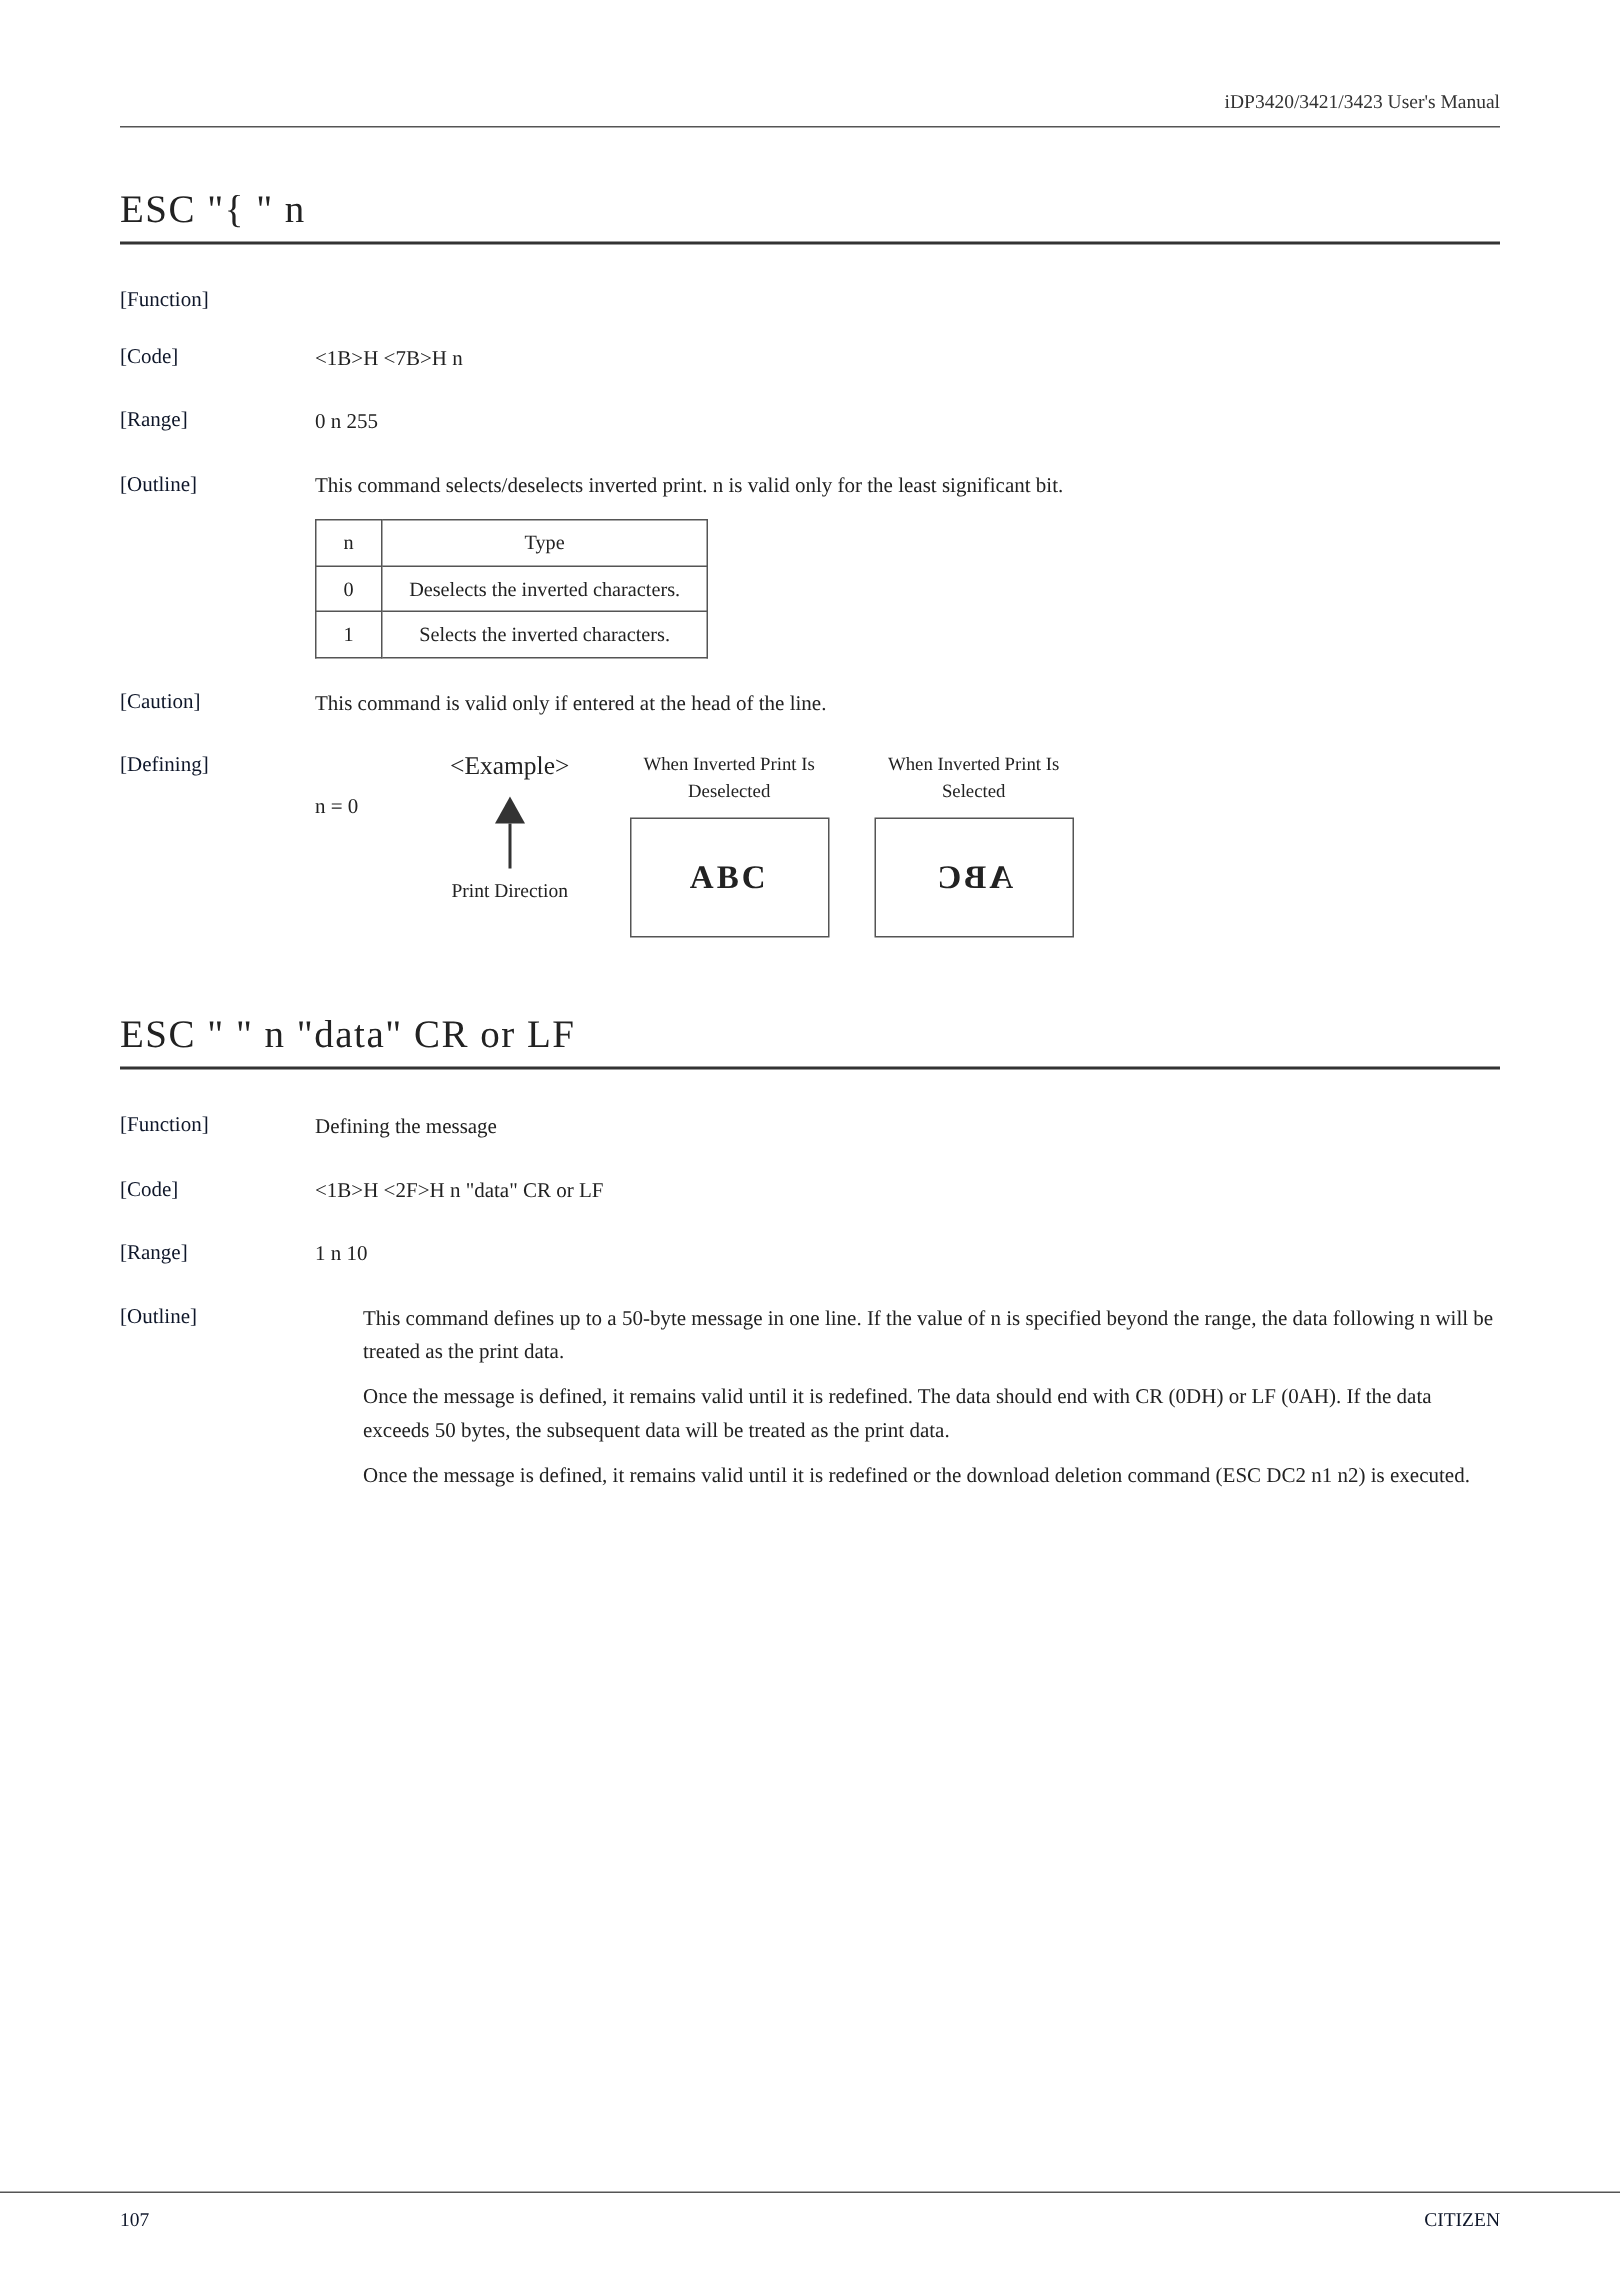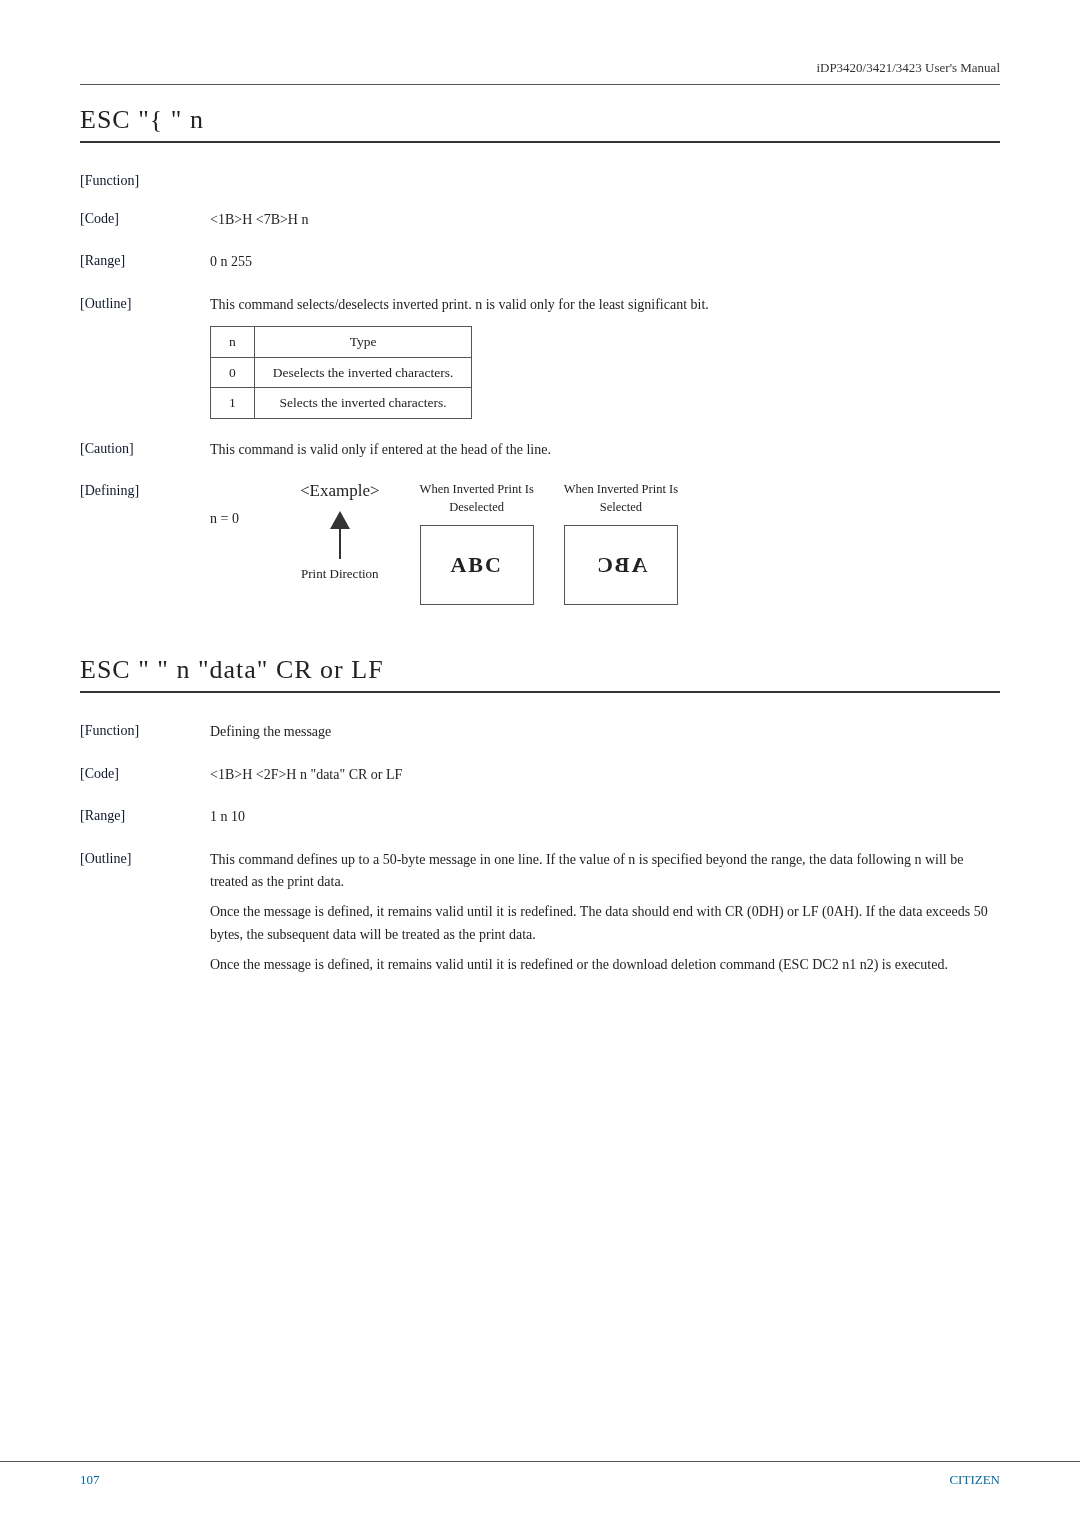--- a/index.html
+++ b/index.html
@@ -16,21 +16,21 @@
       width: 1080px;
       min-height: 1528px;
       padding: 60px 80px 60px 80px;
       position: relative;
     }
     .header {
       display: flex;
       justify-content: flex-end;
       border-bottom: 1px solid #555;
       padding-bottom: 8px;
-      margin-bottom: 20px;
+      margin-bottom: 40px;
     }
     .header-text {
       font-size: 13px;
       color: #333;
     }
     .section {
       margin-bottom: 50px;
     }
     .section-title {
       font-size: 26px;
@@ -130,21 +130,21 @@
     }
     .inv-box-title {
       font-size: 12.5px;
       text-align: center;
       margin-bottom: 8px;
       line-height: 1.4;
       min-height: 36px;
     }
     .inv-box {
       border: 1px solid #555;
-      width: 114px;
+      width: 133px;
       height: 80px;
       display: flex;
       align-items: center;
       justify-content: center;
       font-size: 22px;
       font-weight: bold;
       letter-spacing: 2px;
     }
     .inv-box-mirrored {
       transform: scaleX(-1);
@@ -152,29 +152,30 @@
     }
     .footer {
       position: absolute;
       bottom: 40px;
       left: 0;
       right: 0;
       display: flex;
       justify-content: space-between;
       padding: 0 80px;
       font-size: 13px;
-      color: #0369a1;
+      color: #0f172a;
       border-top: 1px solid #555;
       padding-top: 10px;
     }
     .outline-text {
       margin-bottom: 6px;
     }
     .second-section .field-content p {
       margin-bottom: 8px;
+      margin-left: 32px;
     }
   </style>
 </head>
 <body>
 
 <div class="page">
 
   <div class="header">
     <span class="header-text">iDP3420/3421/3423 User's Manual</span>
   </div>

